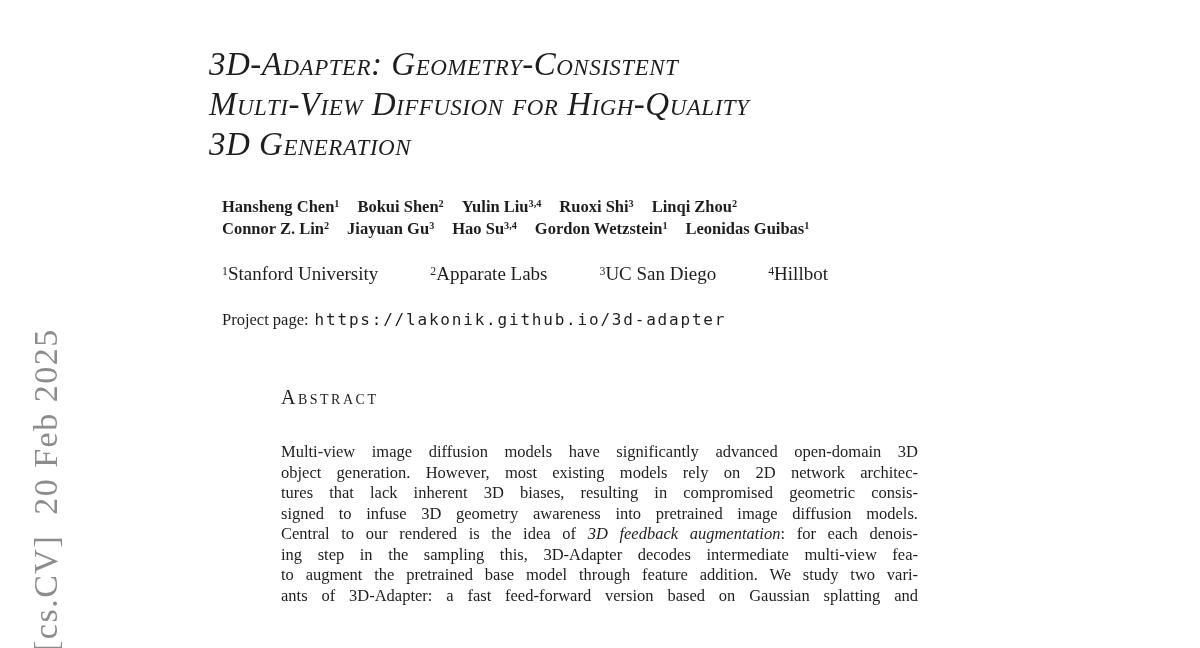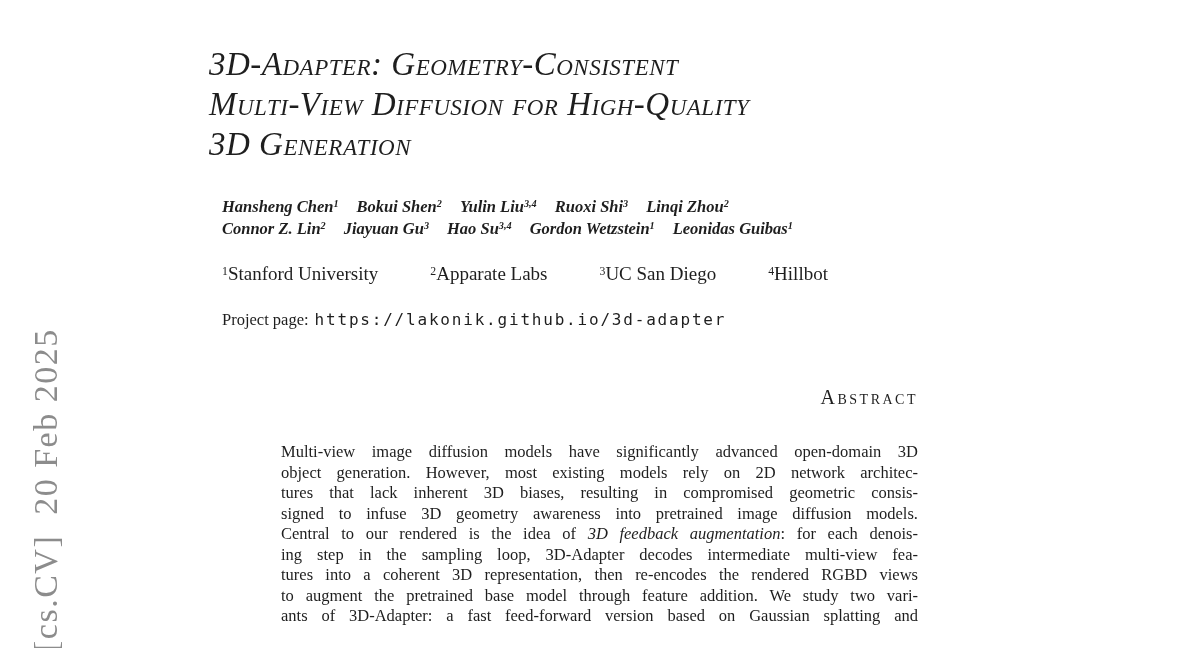--- a/index.html
+++ b/index.html
@@ -34,21 +34,20 @@
     letter-spacing: 0.5px;
     font-weight: normal;
     font-style: italic;
   }
   .authors {
     position: absolute;
     left: 222px;
     top: 196px;
     font-weight: bold;
     font-size: 16.5px;
-    font-style: italic;
   }
   .author-row {
     display: flex;
     gap: 18px;
     line-height: 21.5px;
     white-space: nowrap;
   }
   sup {
     font-size: 0.62em;
     line-height: 0;
@@ -80,21 +79,21 @@
     letter-spacing: 1.8px;
     margin-left: 6px;
     color: var(--text, #1e1e1e);
     text-decoration: none;
   }
   .abs-head {
     position: absolute;
     left: 281px;
     top: 386px;
     width: 637px;
-    text-align: right;
+    text-align: left;
     font-variant: small-caps;
     font-size: 20px;
     letter-spacing: 2.5px;
   }
   .abs-body {
     position: absolute;
     left: 281px;
     top: 442px;
     width: 637px;
     font-size: 16.5px;
@@ -149,19 +148,18 @@
   </div>
 
   <div class="abs-head">Abstract</div>
 
   <div class="abs-body">
       <div class="abs-line"><span>Multi-view image diffusion models have significantly advanced open-domain 3D</span></div>
       <div class="abs-line"><span>object generation. However, most existing models rely on 2D network architec-</span></div>
       <div class="abs-line"><span>tures that lack inherent 3D biases, resulting in compromised geometric consis-</span></div>
       <div class="abs-line"><span>signed to infuse 3D geometry awareness into pretrained image diffusion models.</span></div>
       <div class="abs-line"><span>Central to our rendered is the idea of </span><i>3D feedback augmentation</i><span>: for each denois-</span></div>
-      <div class="abs-line"><span>ing step in the sampling loop, 3D-Adapter decodes intermediate multi-view fea-</span></div>
-      <div class="abs-line"><span>tures into a coherent 3D representation, then re-encodes the rendered RGBD views</span></div>
+      <div class="abs-line"><span>ing step in the sampling this, 3D-Adapter decodes intermediate multi-view fea-</span></div>
       <div class="abs-line"><span>to augment the pretrained base model through feature addition. We study two vari-</span></div>
       <div class="abs-line"><span>ants of 3D-Adapter: a fast feed-forward version based on Gaussian splatting and</span></div>
     </div>
 
 </div>
 
 </body></html>

